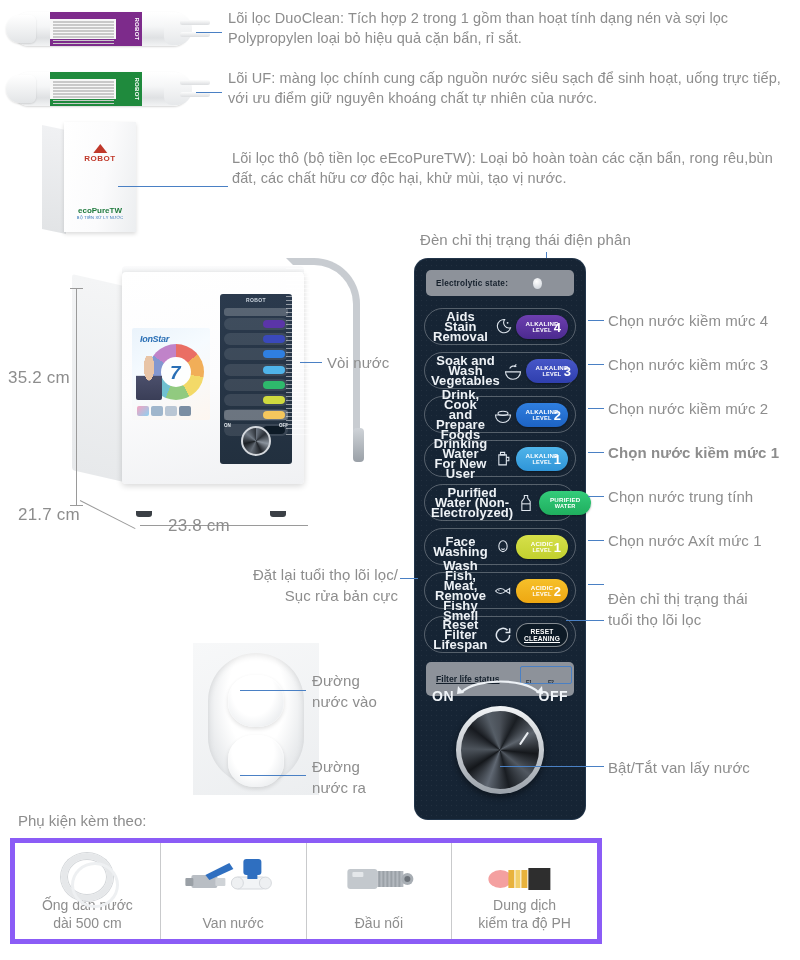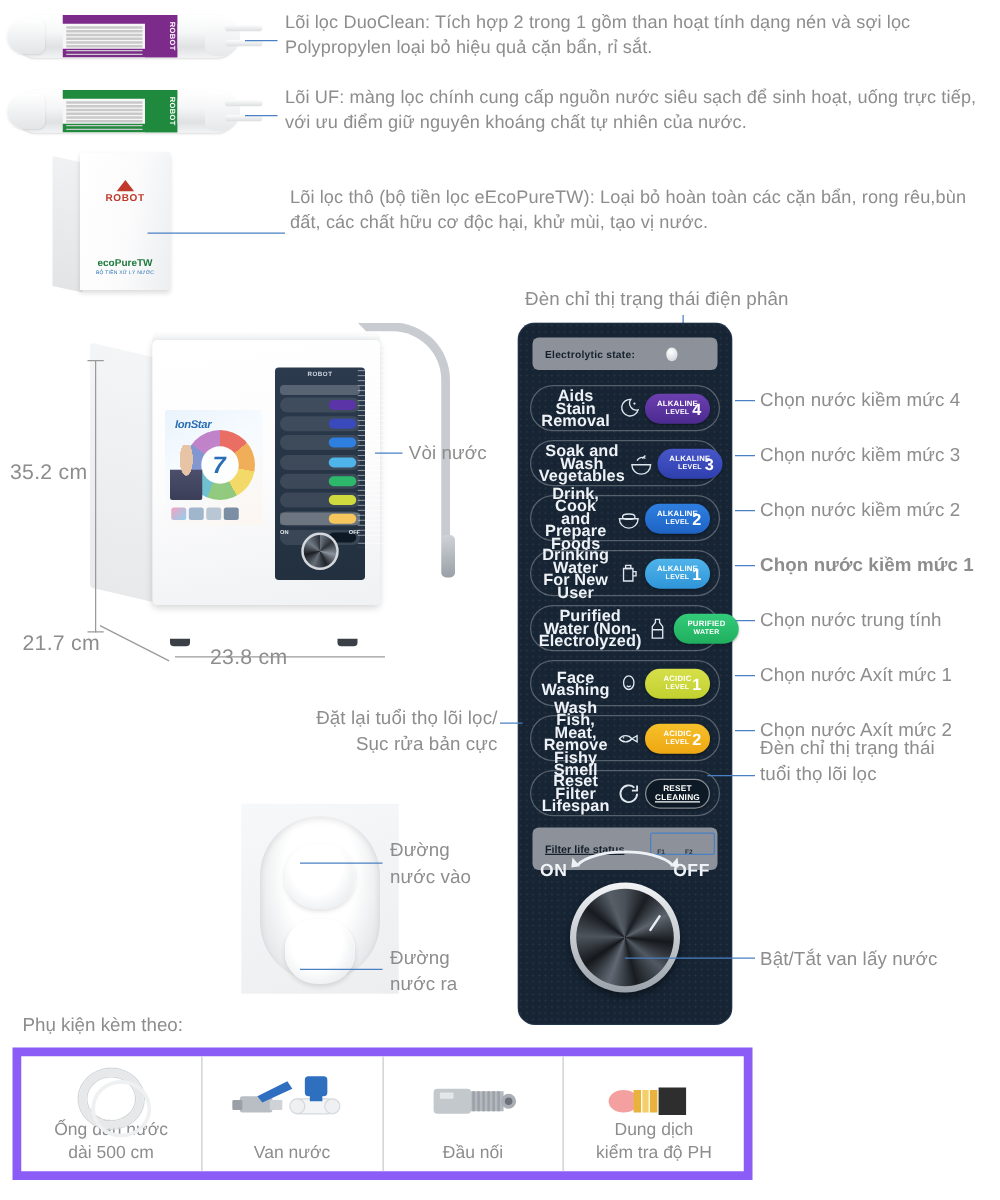--- a/index.html
+++ b/index.html
@@ -349,21 +349,21 @@
     background:radial-gradient(ellipse at 45% 32%,#ffffff 0 48%,#eceef0 78%,#d9dcdf 100%);
     box-shadow:0 2px 4px rgba(0,0,0,.12), inset 0 1px 2px #fff;
   }
   .ioblock .port.p1 { top:22px; }
   .ioblock .port.p2 { top:82px; }
 
   
   .acc-title { position:absolute; left:18px; top:812px; font-size:15px; color:#8d8d8d; }
   .acc-table {
     position:absolute; left:10px; top:838px; width:592px; height:106px;
-    border:7px solid #8b5cf6; display:flex;
+    border:5px solid #8b5cf6; display:flex;
   }
   .acc-cell {
     flex:1; border-right:1px solid #c9cacc; position:relative;
     display:flex; flex-direction:column; align-items:center; justify-content:flex-end;
     padding-bottom:7px;
   }
   .acc-cell:last-child { border-right:none; }
   .acc-cap { font-size:14px; color:#8d8d8d; text-align:center; line-height:18px; white-space:pre-line; }
   .acc-art { position:absolute; left:0; right:0; top:6px; height:58px; }
 
@@ -714,21 +714,20 @@
   <div class="lead abs" style="left:588px; top:452px; width:16px;"></div>
   <div class="ann big abs" style="left:608px; top:442px; width:190px;font-weight:bold;">Chọn nước kiềm mức 1</div>
 
   <div class="lead abs" style="left:588px; top:496px; width:16px;"></div>
   <div class="ann big abs" style="left:608px; top:486px; width:190px;">Chọn nước trung tính</div>
 
   <div class="lead abs" style="left:588px; top:540px; width:16px;"></div>
   <div class="ann big abs" style="left:608px; top:530px; width:190px;">Chọn nước Axít mức 1</div>
 
   <div class="lead abs" style="left:588px; top:584px; width:16px;"></div>
-  <div class="ann big abs" style="left:608px; top:574px; width:190px;">Chọn nước Axít mức 2</div>
 
   <div class="lead abs" style="left:566px; top:620px; width:38px;"></div>
   <div class="ann big abs" style="left:608px; top:588px; width:190px;">Đèn chỉ thị trạng thái
 tuổi thọ lõi lọc</div>
 
   <div class="lead abs" style="left:500px; top:766px; width:104px;"></div>
   <div class="ann big abs" style="left:608px; top:757px; width:190px;">Bật/Tắt van lấy nước</div>
 
   <div class="lead abs" style="left:400px; top:578px; width:18px;"></div>
   <div class="ann big abs" style="left:212px; top:564px; width:186px; text-align:right;">Đặt lại tuổi thọ lõi lọc/

